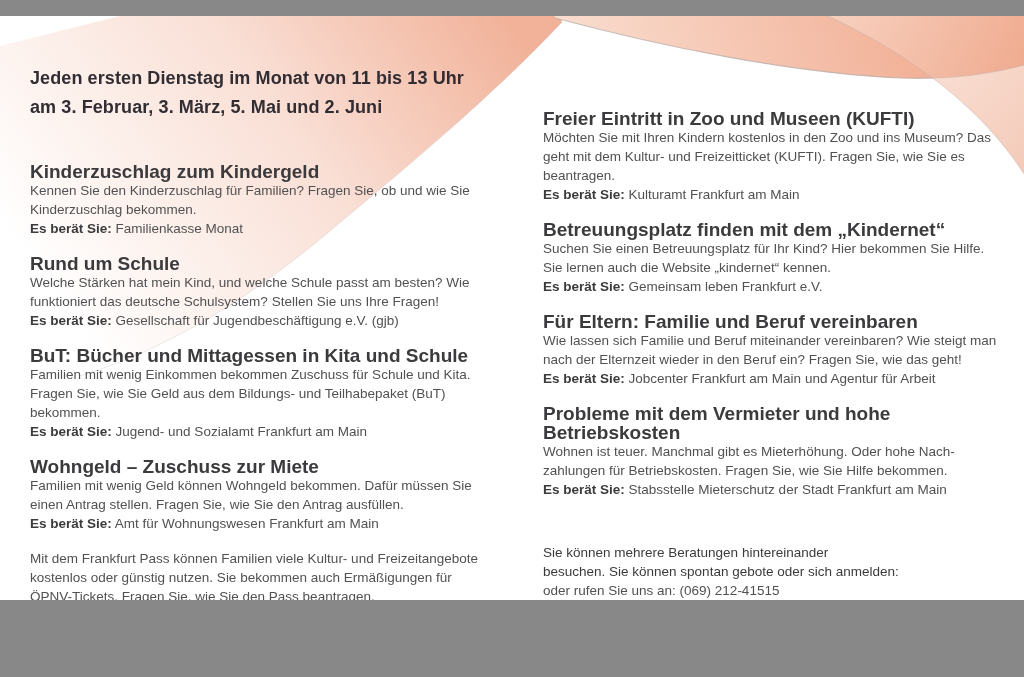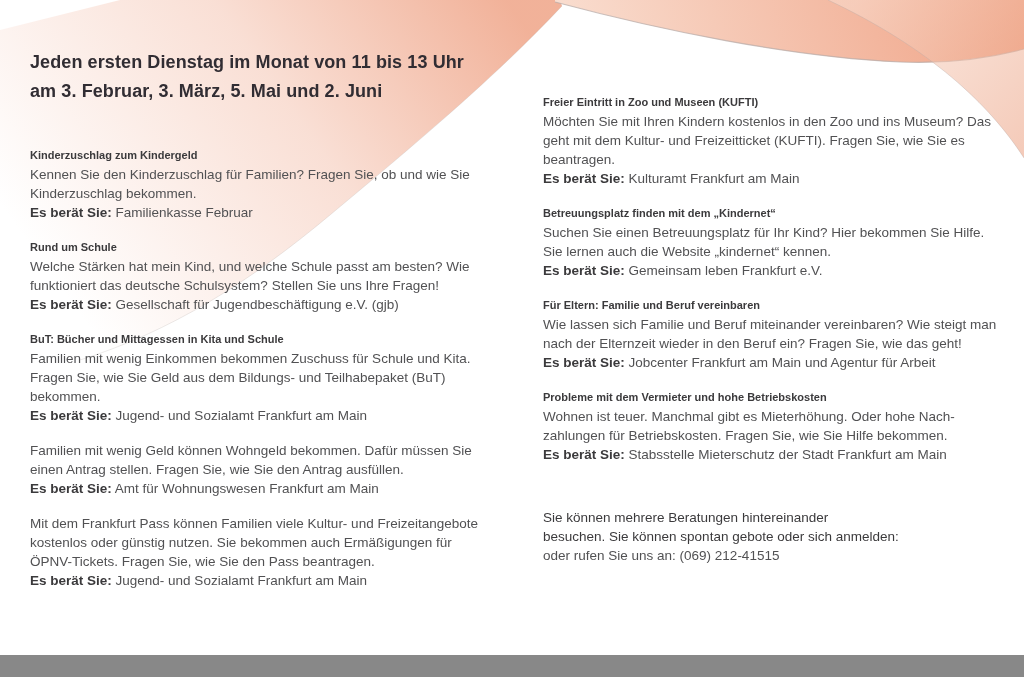--- a/index.html
+++ b/index.html
@@ -10,39 +10,39 @@
     --wedge_color:#efa487;
     --wave_light:#f9ddcf;
     --wave_dark:#f0a386;
     --waveb_color:#eb9e7e;
     --edge_line:#b5aaa6;
   }
   html,body{margin:0;padding:0;}
   body{background:#888;}
   .page{
     position:relative;
-    width:1024px;height:655px;
+    width:1024px;height:584px;
     background:#ffffff;
     overflow:hidden;
     font-family:"Liberation Sans", sans-serif;
-    margin:0 auto;
+    margin:16px auto;
   }
   .deco{position:absolute;top:0;left:0;width:1024px;height:360px;pointer-events:none;}
   .main-heading{
     position:absolute;left:30px;top:48px;width:470px;
     font-size:18px;font-weight:bold;line-height:29px;
     color:var(--heading_text);
     letter-spacing:0.1px;
   }
   .col{position:absolute;font-size:13.5px;line-height:19px;color:var(--body_text);}
   .col-left{left:30px;top:146px;width:458px;}
   .col-right{left:543px;top:93px;width:460px;}
   .topic{margin:0 0 16px 0;}
   .topic h3{
-    margin:0;font-size:11px;line-height:19px;
+    margin:0;font-size:19px;line-height:19px;
     font-weight:bold;color:var(--title_text);
   }
   .topic p{margin:0;}
   .advisor strong{color:var(--title_text);}
   .footer-note{margin-top:44px;}
   .footer-note .bold-line{
     font-weight:normal;color:var(--title_text);
   }
   .footer-note p{margin:0;}
   .email-link{
@@ -86,36 +86,37 @@
   <div class="main-heading">
     <div>Jeden ersten Dienstag im Monat von 11 bis 13 Uhr</div>
     <div>am 3. Februar, 3. März, 5. Mai und 2. Juni</div>
   </div>
 
   <div class="col col-left">
 
     <section class="topic">
       <h3>Kinderzuschlag zum Kindergeld</h3>
       <p>Kennen Sie den Kinderzuschlag für Familien? Fragen Sie, ob und wie Sie Kinderzuschlag bekommen.</p>
-      <p class="advisor"><strong>Es berät Sie:</strong> <span>Familienkasse Februar</span></p>
+      <p class="advisor"><strong>Es berät Sie:</strong> <span>Familienkasse Monat</span></p>
     </section>
 
     <section class="topic">
       <h3>Rund um Schule</h3>
       <p>Welche Stärken hat mein Kind, und welche Schule passt am besten? Wie funktioniert das deutsche Schulsystem? Stellen Sie uns Ihre Fragen!</p>
       <p class="advisor"><strong>Es berät Sie:</strong> <span>Gesellschaft für Jugendbeschäftigung e.V. (gjb)</span></p>
     </section>
 
     <section class="topic">
       <h3>BuT: Bücher und Mittagessen in Kita und Schule</h3>
       <p>Familien mit wenig Einkommen bekommen Zuschuss für Schule und Kita. Fragen Sie, wie Sie Geld aus dem Bildungs- und Teilhabepaket (BuT) bekommen.</p>
       <p class="advisor"><strong>Es berät Sie:</strong> <span>Jugend- und Sozialamt Frankfurt am Main</span></p>
     </section>
 
     <section class="topic">
+      <h3>Wohngeld – Zuschuss zur Miete</h3>
       <p>Familien mit wenig Geld können Wohngeld bekommen. Dafür müssen Sie einen Antrag stellen. Fragen Sie, wie Sie den Antrag ausfüllen.</p>
       <p class="advisor"><strong>Es berät Sie:</strong> <span>Amt für Wohnungswesen Frankfurt am Main</span></p>
     </section>
 
     <section class="topic">
       <p>Mit dem Frankfurt Pass können Familien viele Kultur- und Freizeitan­gebote kostenlos oder günstig nutzen. Sie bekommen auch Ermäßigun­gen für ÖPNV-Tickets. Fragen Sie, wie Sie den Pass beantragen.</p>
       <p class="advisor"><strong>Es berät Sie:</strong> <span>Jugend- und Sozialamt Frankfurt am Main</span></p>
     </section>
 
   </div>

